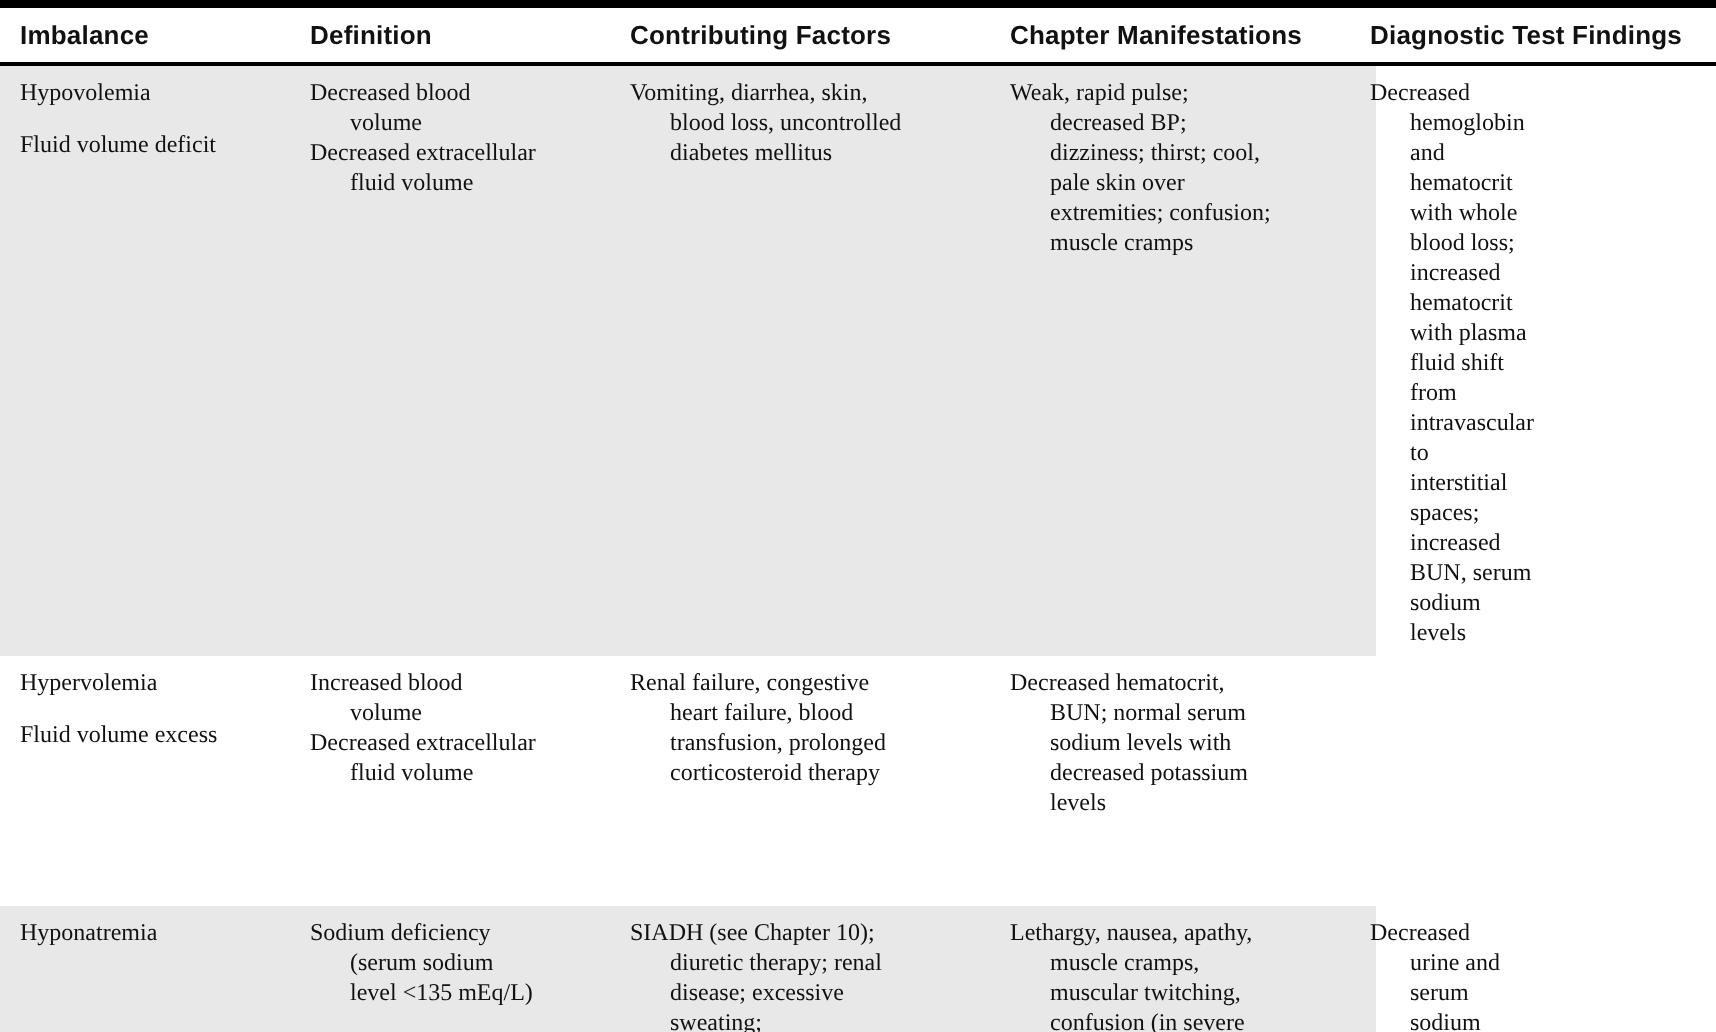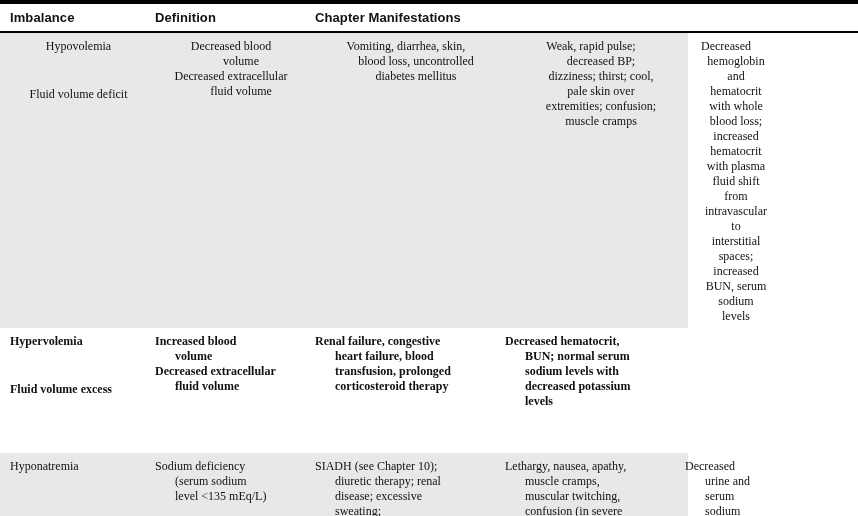--- a/index.html
+++ b/index.html
@@ -28,53 +28,55 @@
     align-items: center;
     font-family: "Liberation Sans", sans-serif;
     font-weight: bold;
     font-size: 13px;
     letter-spacing: 0.1px;
   }
   .header-cell { padding-right: 6px; white-space: nowrap; }
 
   .body-row { box-sizing: border-box; }
   .row-0 { min-height: 152px; }
-  .row-1 { min-height: 125px; font-weight: bold; }
+  .row-1 { min-height: 125px; }
   .row-2 { min-height: 202px; }
 
   .cell {
     box-sizing: border-box;
     padding: 6px 8px 4px 0;
     font-size: 12px;
     line-height: 15px;
   }
   .para {
     margin: 0;
     white-space: pre-line;
     padding-left: 20px;
     text-indent: -20px;
   }
-  .col-imbalance .para + .para { margin-top: 33px; }
+  .col-imbalance .para + .para { margin-top: 11px; }
 </style>
 </head>
 <body style="color: rgb(17, 17, 17);">
 
 <div id="page">
   <div class="rule-top"></div>
 
   <div class="grid header-row">
     <div class="header-cell">Imbalance</div>
     <div class="header-cell">Definition</div>
+    <div class="header-cell">Contributing Factors</div>
     <div class="header-cell">Chapter Manifestations</div>
+    <div class="header-cell">Diagnostic Test Findings</div>
   </div>
 
   <div class="rule-header"></div>
 
   <div id="rows">
-      <div class="grid body-row row-0" style="background: rgb(232, 232, 232); text-align: center;">
+      <div class="grid body-row row-0" style="background: rgb(232, 232, 232);">
         <div class="cell col-imbalance">
           <p class="para">Hypovolemia</p>
           <p class="para">Fluid volume deficit</p>
         </div>
         <div class="cell col-definition">
           <p class="para">Decreased blood
 volume</p>
           <p class="para">Decreased extracellular
 fluid volume</p>
         </div>

